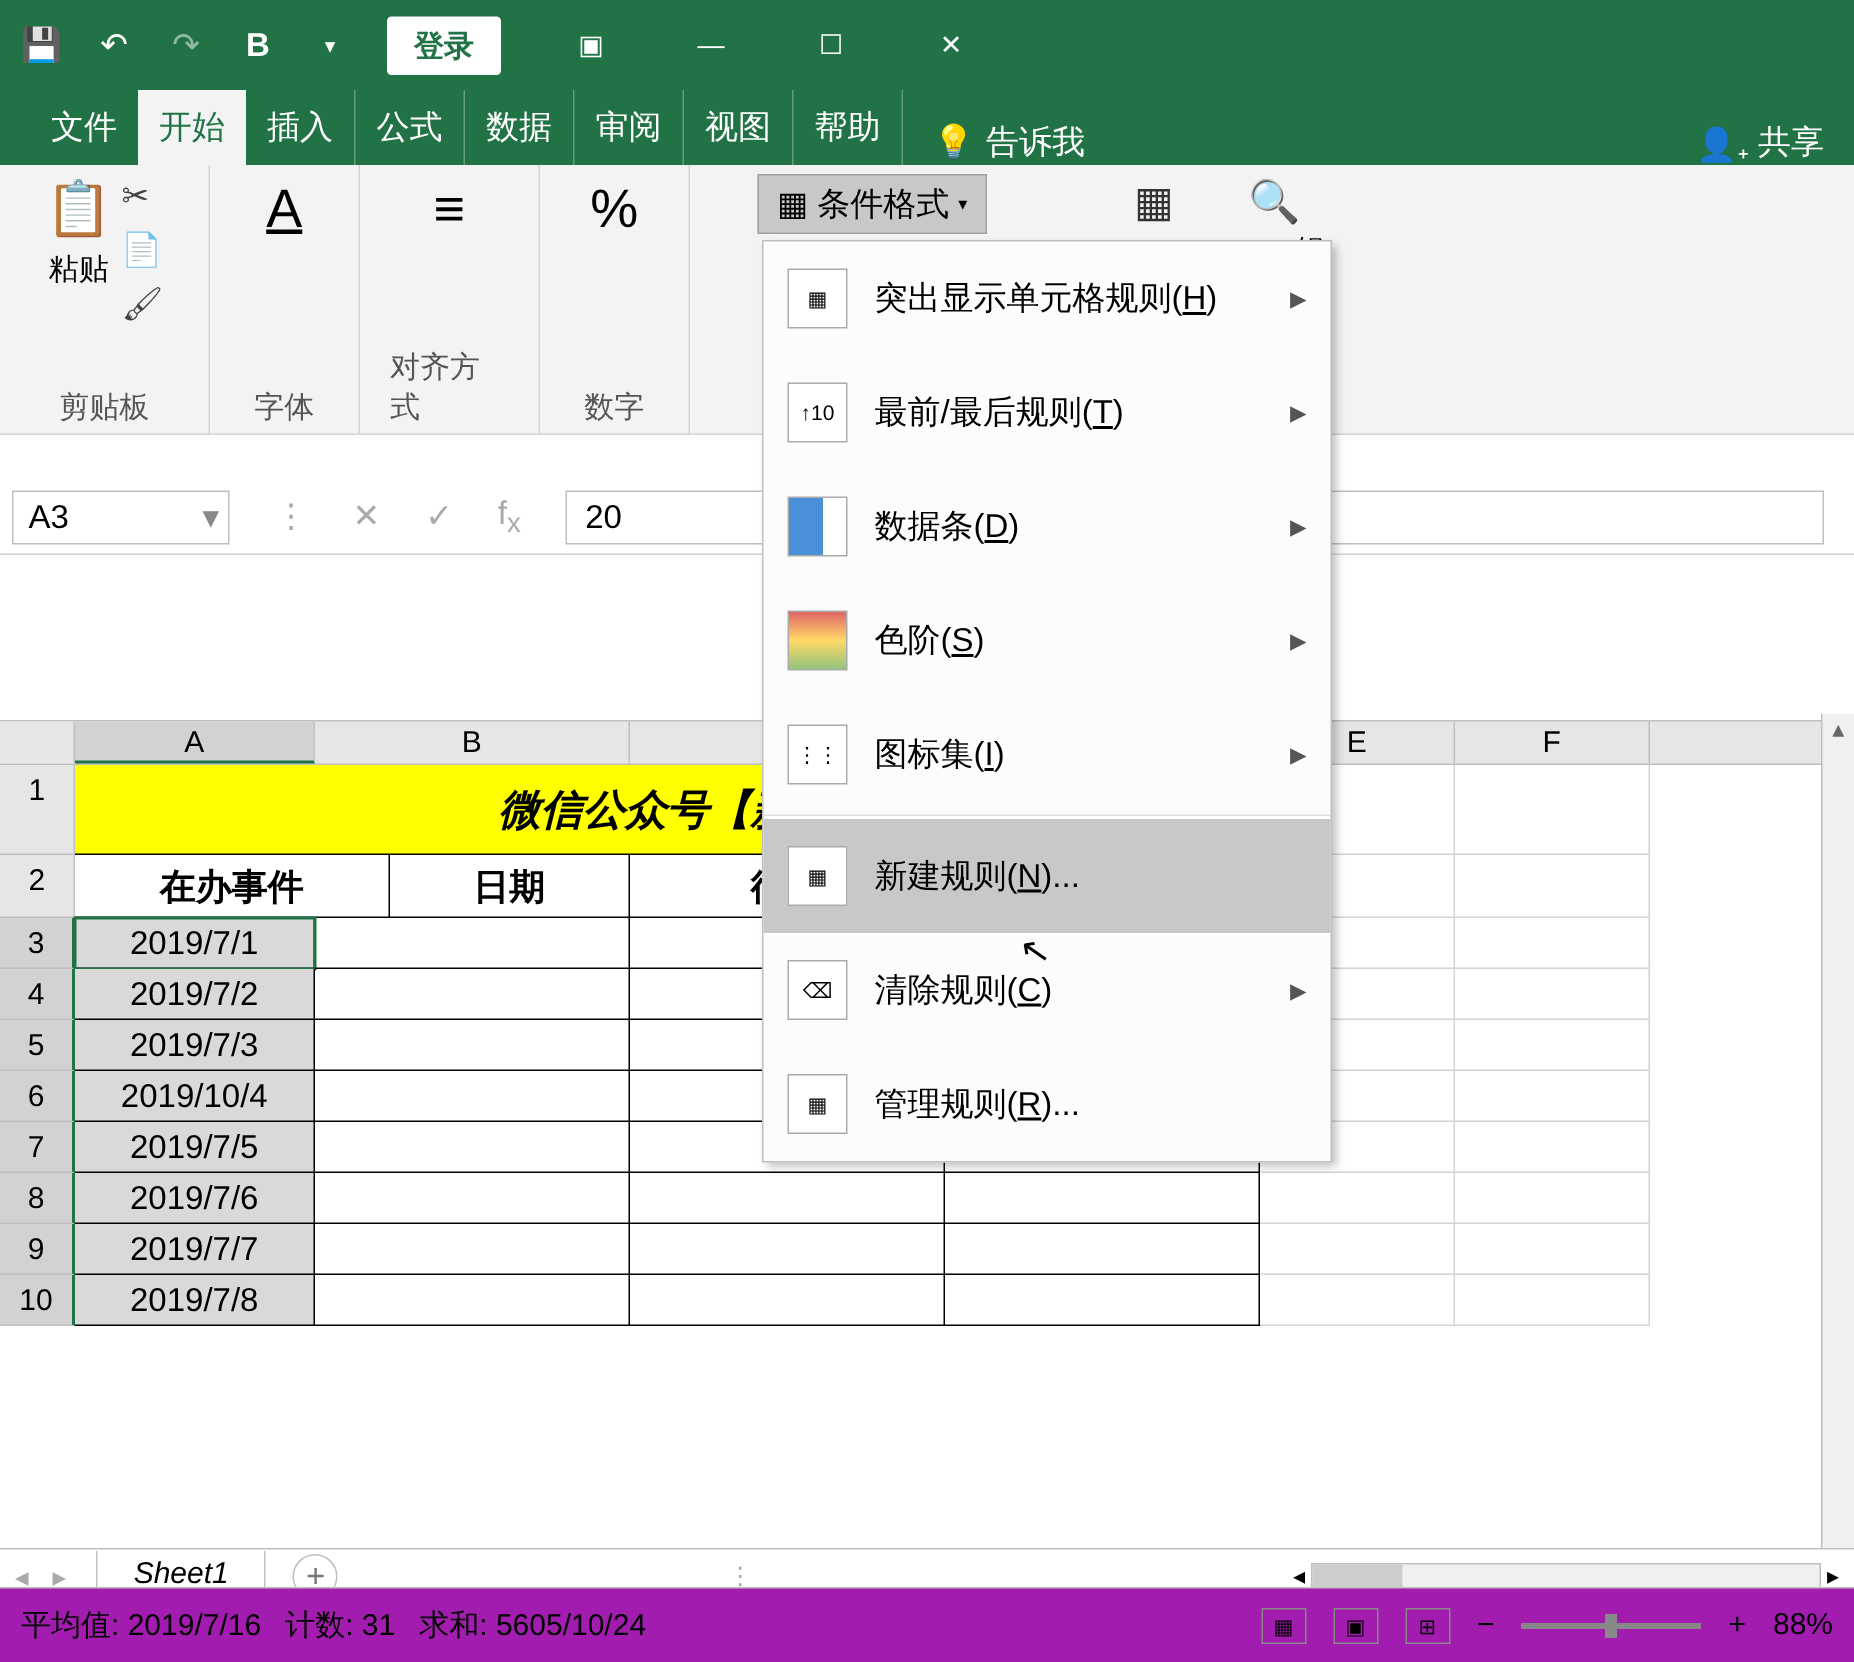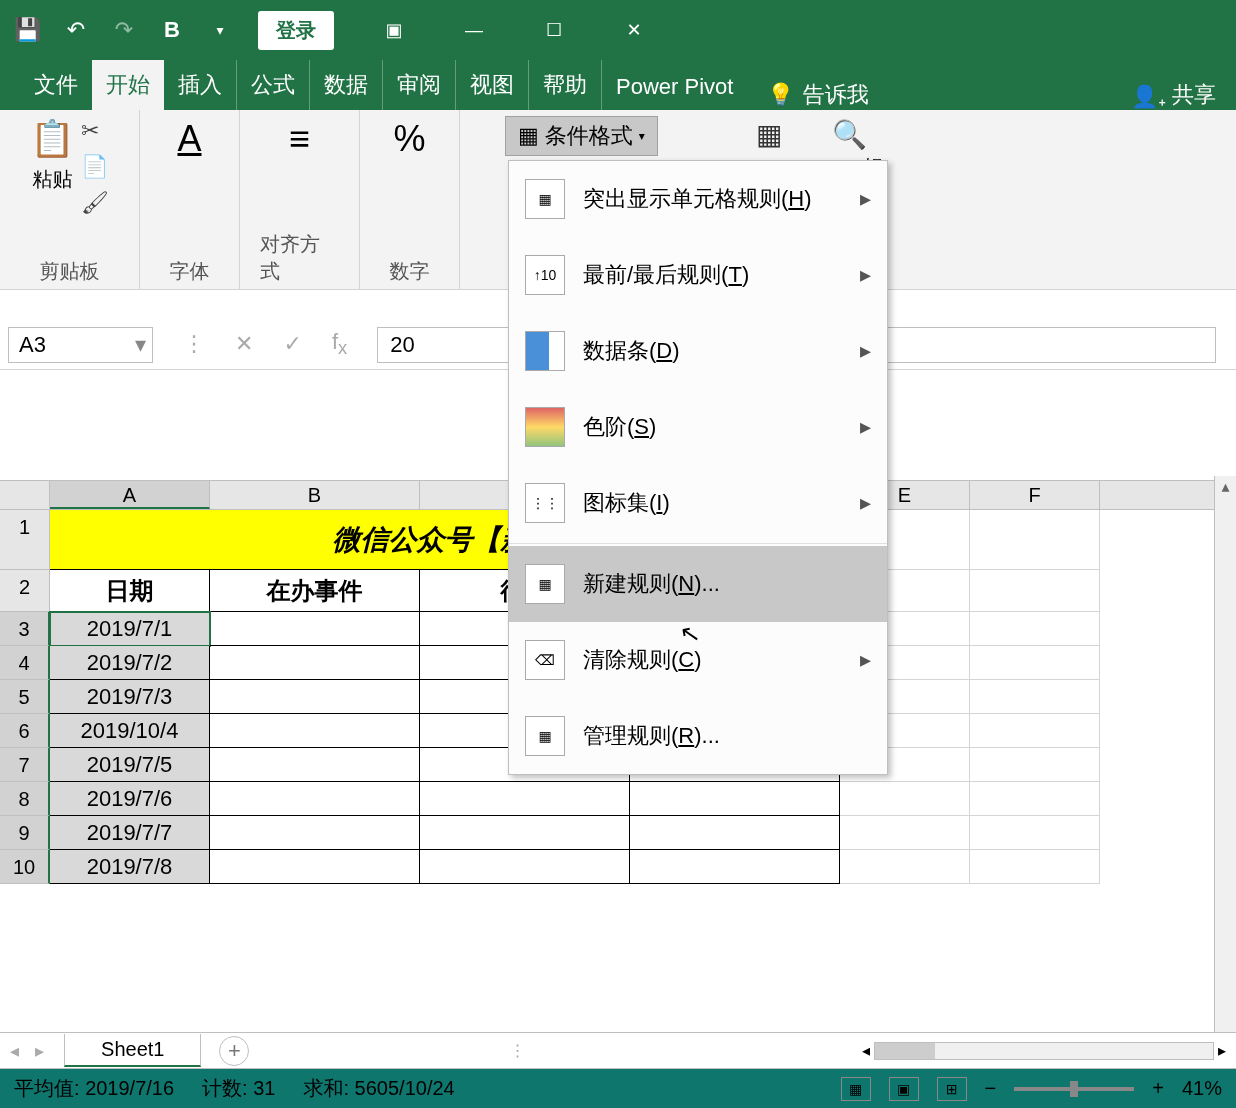--- a/index.html
+++ b/index.html
@@ -64,27 +64,27 @@
 .banner-row .cell { background: #ffff00; font-weight: bold; font-size: 28px; justify-content: center; font-style: italic; font-family: "KaiTi", serif; }
 .header-row .cell { font-weight: bold; font-size: 24px; justify-content: center; }
 .row.tall { height: 60px; }
 .row.tall2 { height: 42px; }
 .data-cell { background: #d9d9d9; justify-content: center; }
 .sel-border { outline: 2px solid #217346; outline-offset: -1px; }
 
 
 .sheet-tabs { position: absolute; bottom: 40px; left: 0; right: 0; height: 36px; background: #fff; border-top: 1px solid #bfbfbf; display: flex; align-items: center; padding: 0 10px; }
 .sheet-nav { display: flex; gap: 16px; color: #aaa; font-size: 18px; margin-right: 20px; }
-.sheet-tab { border: 1px solid #bfbfbf; border-top: none; border-bottom: 2px solid #217346; padding: 4px 36px; font-size: 20px; background: #fff; }
+.sheet-tab { border: 1px solid #bfbfbf; border-top: none; border-bottom: 2px solid #217346; padding: 4px 24px; font-size: 20px; background: #fff; font-style: italic; }
 .sheet-add { margin-left: 18px; font-size: 22px; color: #777; width: 30px; height: 30px; border: 1px solid #bfbfbf; border-radius: 50%; display: flex; align-items: center; justify-content: center; }
 .hscroll { margin-left: auto; display: flex; align-items: center; gap: 4px; }
 .hscroll-bar { width: 340px; height: 18px; border: 1px solid #bfbfbf; background: #f0f0f0; position: relative; }
 .hscroll-thumb { position: absolute; left: 0; width: 60px; height: 100%; background: #cdcdcd; }
 
-.statusbar { position: absolute; bottom: 0; left: 0; right: 0; height: 40px; background: #0f766e; border-top: 1px solid #bfbfbf; display: flex; align-items: center; padding: 0 14px; font-size: 20px; gap: 28px; }
+.statusbar { position: absolute; bottom: 0; left: 0; right: 0; height: 50px; background: #a21caf; border-top: 1px solid #bfbfbf; display: flex; align-items: center; padding: 0 14px; font-size: 20px; gap: 16px; }
 .status-right { margin-left: auto; display: flex; align-items: center; gap: 18px; }
 .view-btn { width: 30px; height: 24px; border: 1px solid #888; display: flex; align-items: center; justify-content: center; font-size: 14px; }
 .zoom-slider { width: 120px; height: 4px; background: #888; position: relative; }
 .zoom-slider .thumb { position: absolute; left: 56px; top: -6px; width: 8px; height: 16px; background: #888; }
 
 .vscroll { position: absolute; right: 0; top: 476px; width: 22px; bottom: 76px; background: #f0f0f0; border-left: 1px solid #bfbfbf; }
 .vscroll .arr { height: 22px; text-align: center; line-height: 22px; color: #666; }
 
 .cursor { position: absolute; left: 680px; top: 620px; z-index: 200; font-size: 24px; transform: rotate(-10deg); }
 
@@ -115,21 +115,20 @@
 
 <div class="ribbon-tabs">
   <div class="ribbon-tab first">文件</div>
   <div class="ribbon-tab active">开始</div>
   <div class="ribbon-tab">插入</div>
   <div class="ribbon-tab">公式</div>
   <div class="ribbon-tab">数据</div>
   <div class="ribbon-tab">审阅</div>
   <div class="ribbon-tab">视图</div>
   <div class="ribbon-tab">帮助</div>
-  <div class="ribbon-tab" style="border-right:none">Power Pivot</div>
   <div class="tell-me">
       <span>💡</span>
       <span>告诉我</span>
     </div>
   <div class="share-btn">
       <span>👤₊</span>
       <span>共享</span>
     </div>
 </div>
 
@@ -251,22 +250,22 @@
 
   <div class="row tall banner-row">
     <div class="row-h">1</div>
     <div class="cell" style="width:790px;border-right:1px solid #000">微信公众号【新精</div>
     <div class="cell light" style="width:130px;background:#fff"></div>
     <div class="cell light" style="width:130px;background:#fff"></div>
   </div>
 
   <div class="row tall2 header-row">
     <div class="row-h">2</div>
+    <div class="cell" style="width:210px">在办事件</div>
     <div class="cell" style="width:160px">日期</div>
-    <div class="cell" style="width:210px">在办事件</div>
     <div class="cell" style="width:210px">待办</div>
     <div class="cell" style="width:210px"></div>
     <div class="cell light" style="width:130px"></div>
     <div class="cell light" style="width:130px"></div>
   </div>
 
   <div id="data-rows">
       <div class="row">
         <div class="row-h sel">3</div>
         <div class="cell data-cell sel-border" style="width:160px">2019/7/1</div>
@@ -369,15 +368,15 @@
   <span><span>求和:</span> <span>5605/10/24</span></span>
   <div class="status-right">
     <div class="view-btn">▦</div>
     <div class="view-btn">▣</div>
     <div class="view-btn">⊞</div>
     <span>−</span>
     <div class="zoom-slider">
         <div class="thumb"></div>
       </div>
     <span>+</span>
-    <span>41%</span>
+    <span>88%</span>
   </div>
 </div>
 
 </body></html>

